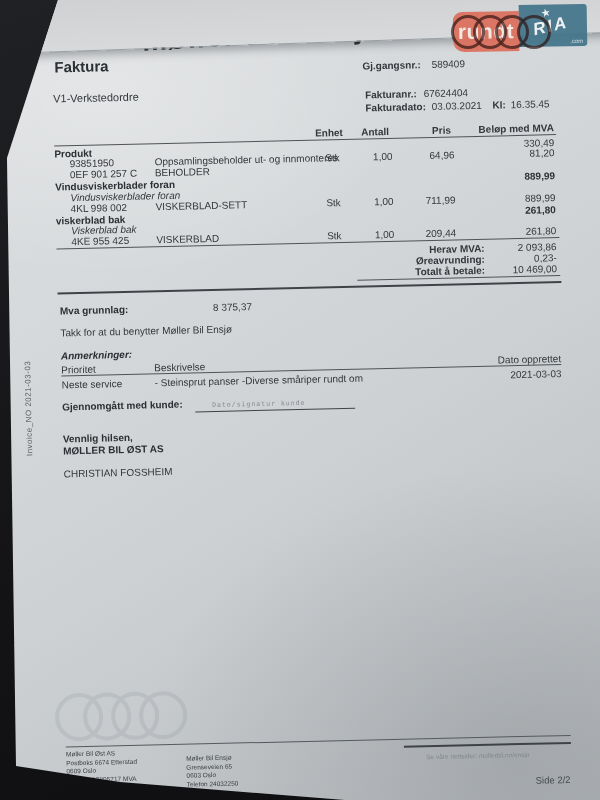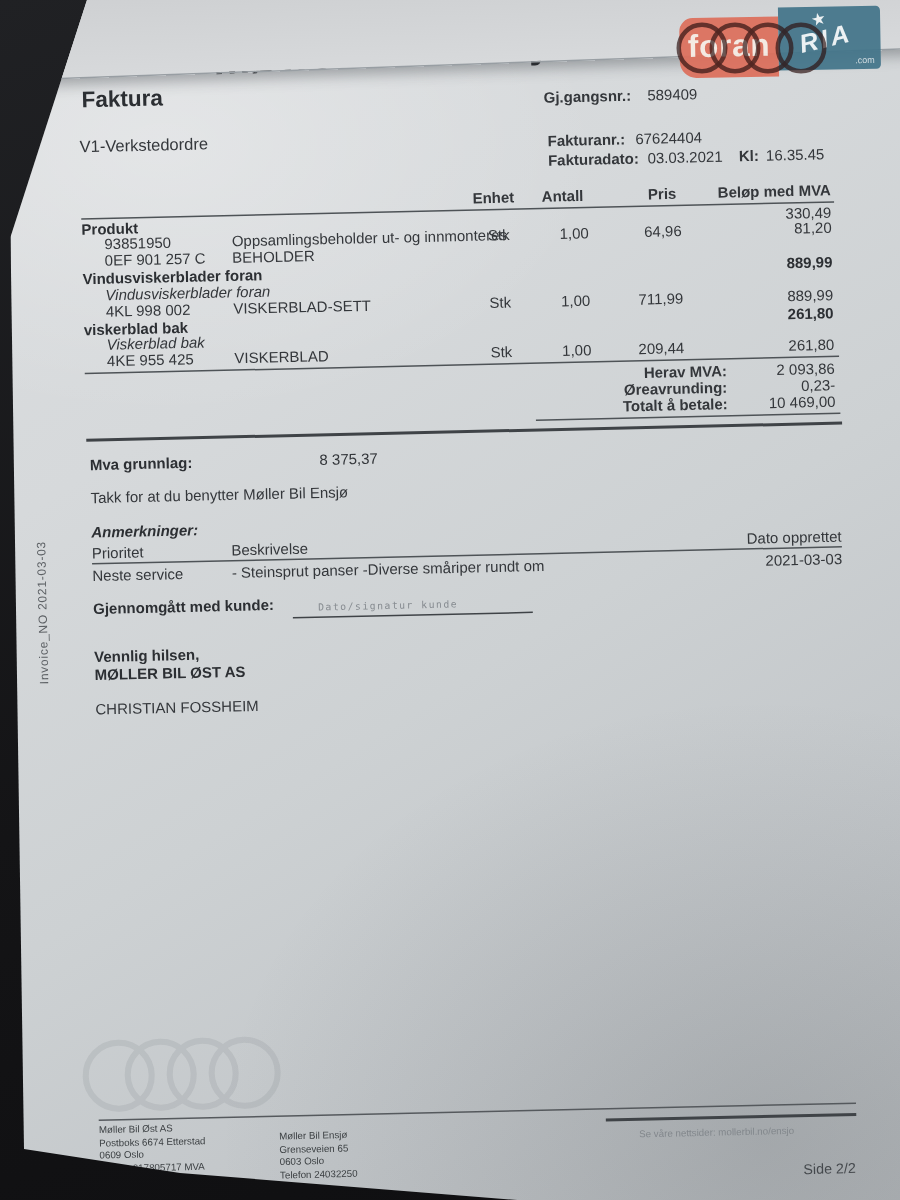--- a/index.html
+++ b/index.html
@@ -219,21 +219,21 @@
         <div class="ring" style="left:56px"></div>
         <div class="ring" style="left:84px"></div>
       </div>
     </div>
 
     <div class="fold-strip"></div>
   </div>
 
   <div class="wm">
     <div class="wm-auto">
-      <span>foran</span>
+      <span>rundt</span>
     </div>
     <div class="wm-ria">
       <span class="wm-star">★</span>
       <span class="wm-riatext">RIA</span>
       <span class="wm-com">.com</span>
     </div>
   </div>
 
   <div class="rings">
     <div class="ring" style="left:0"></div>

